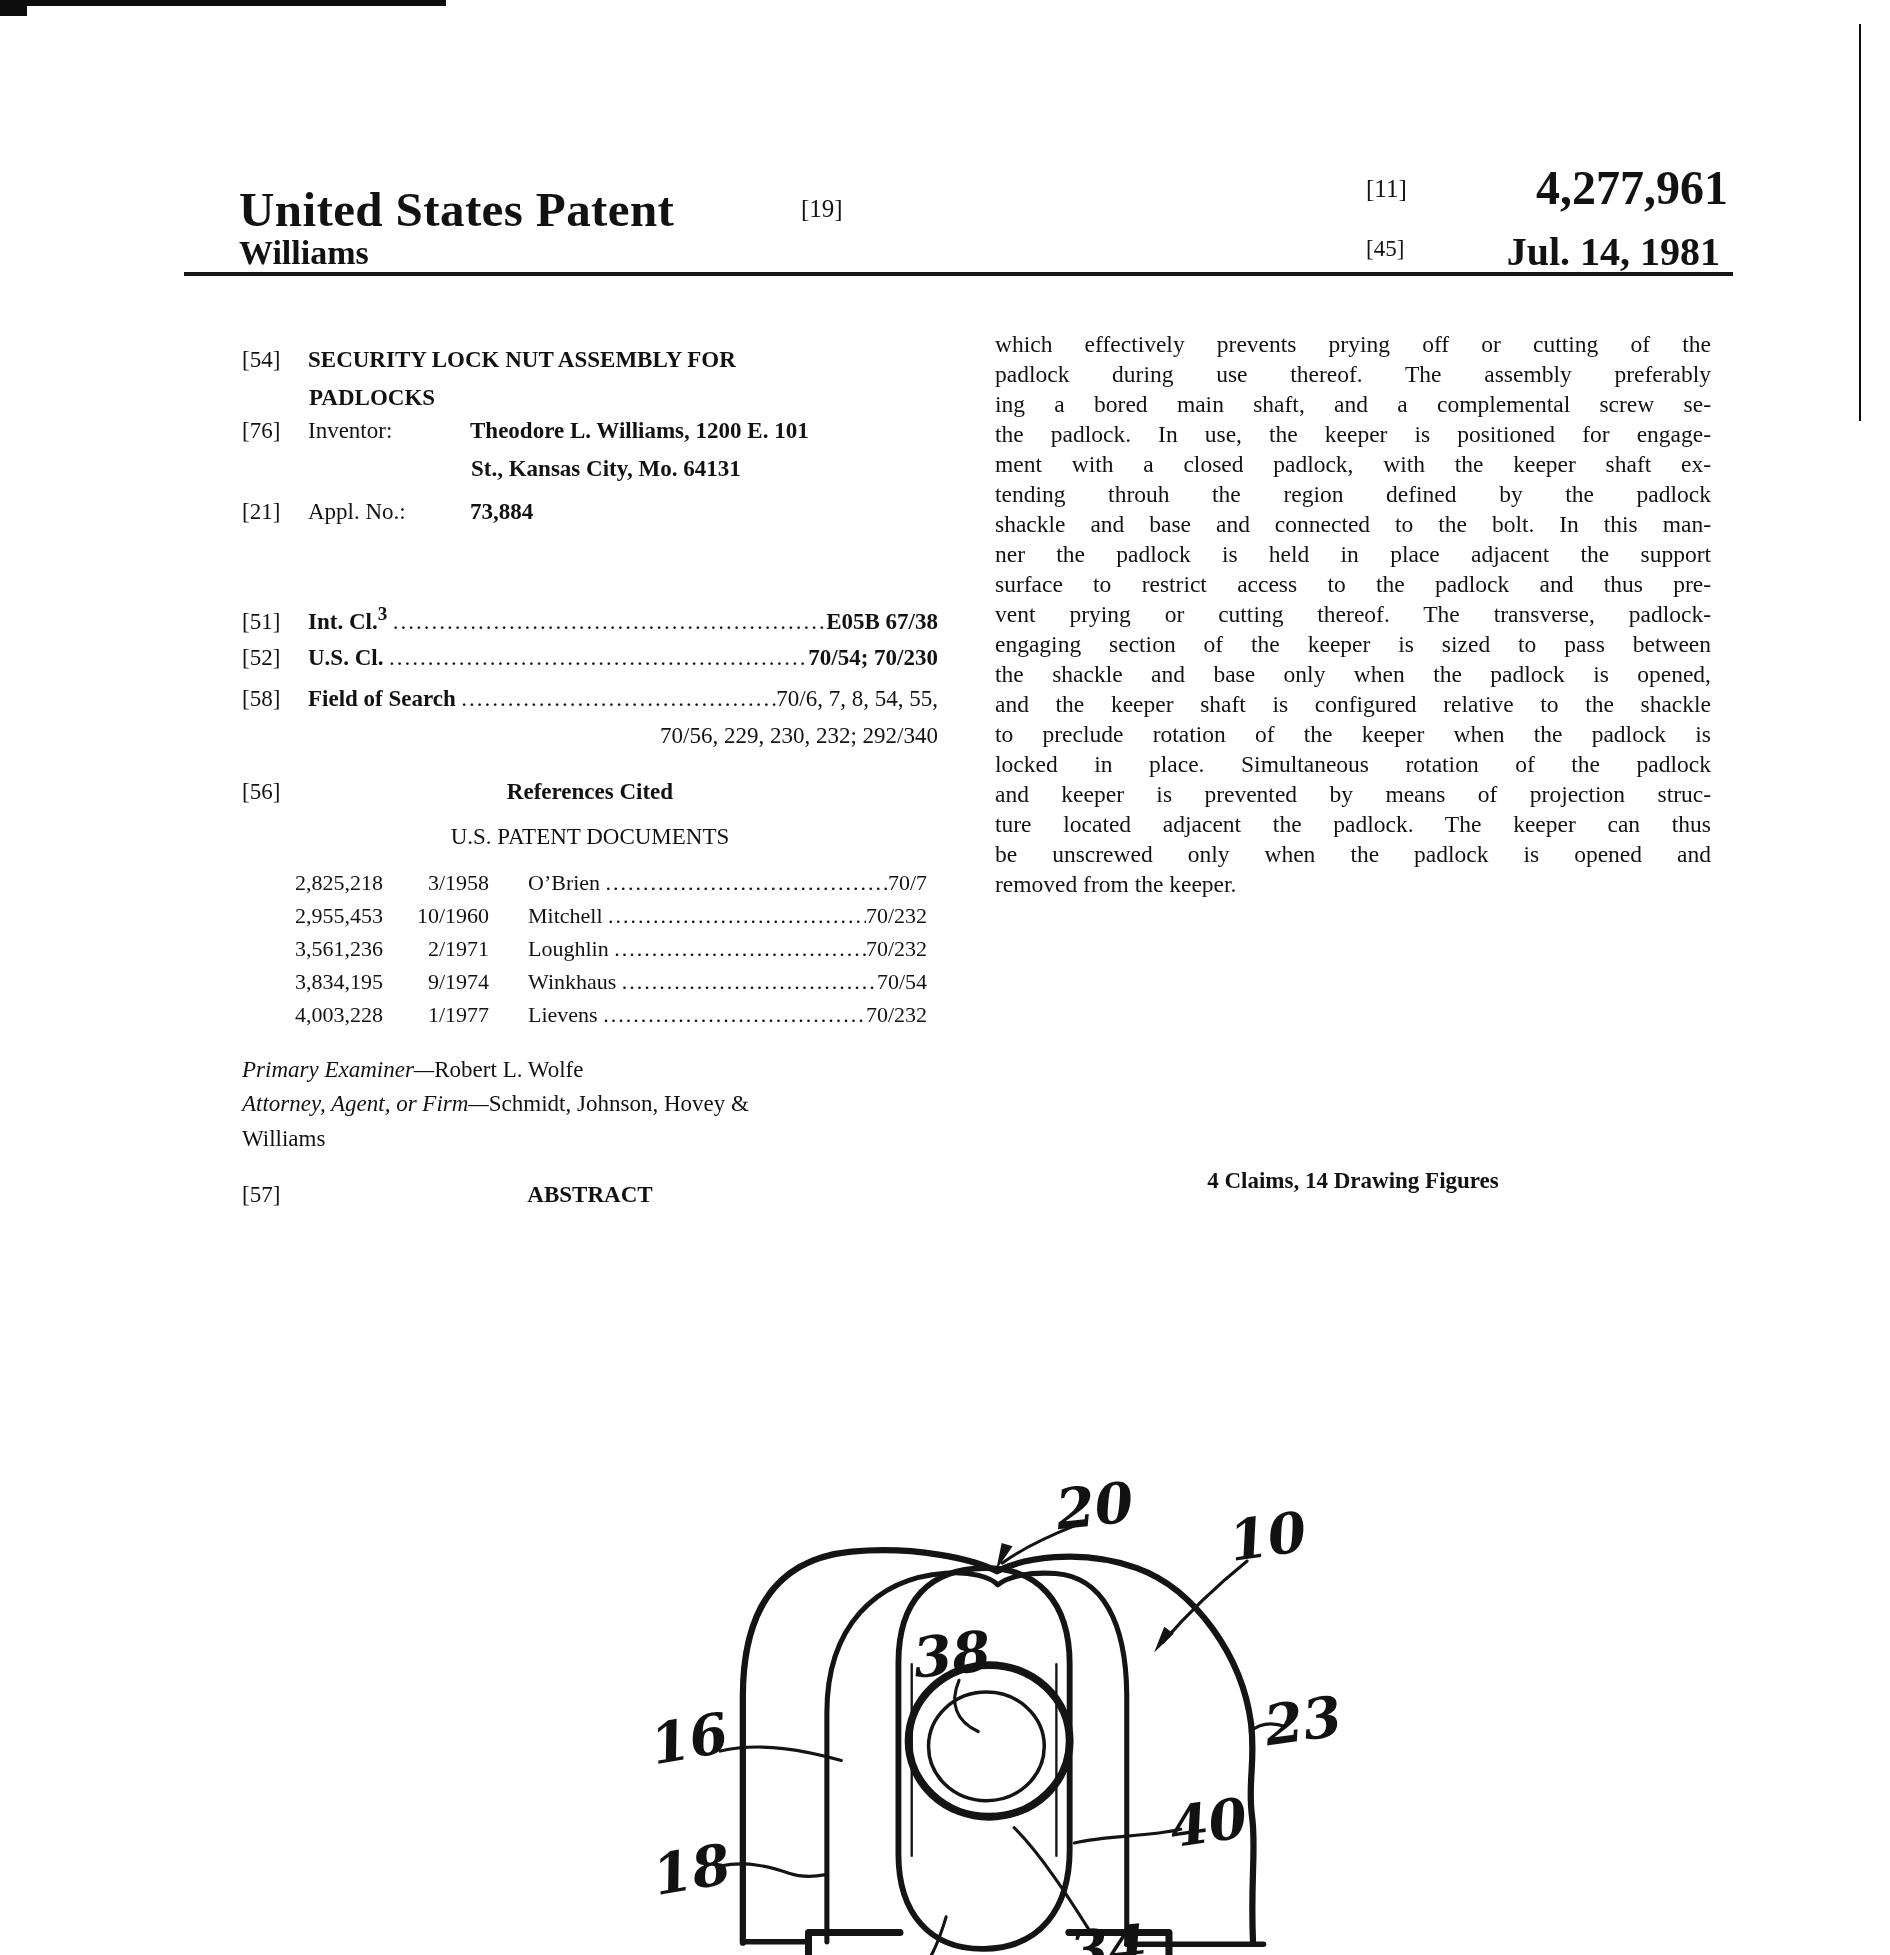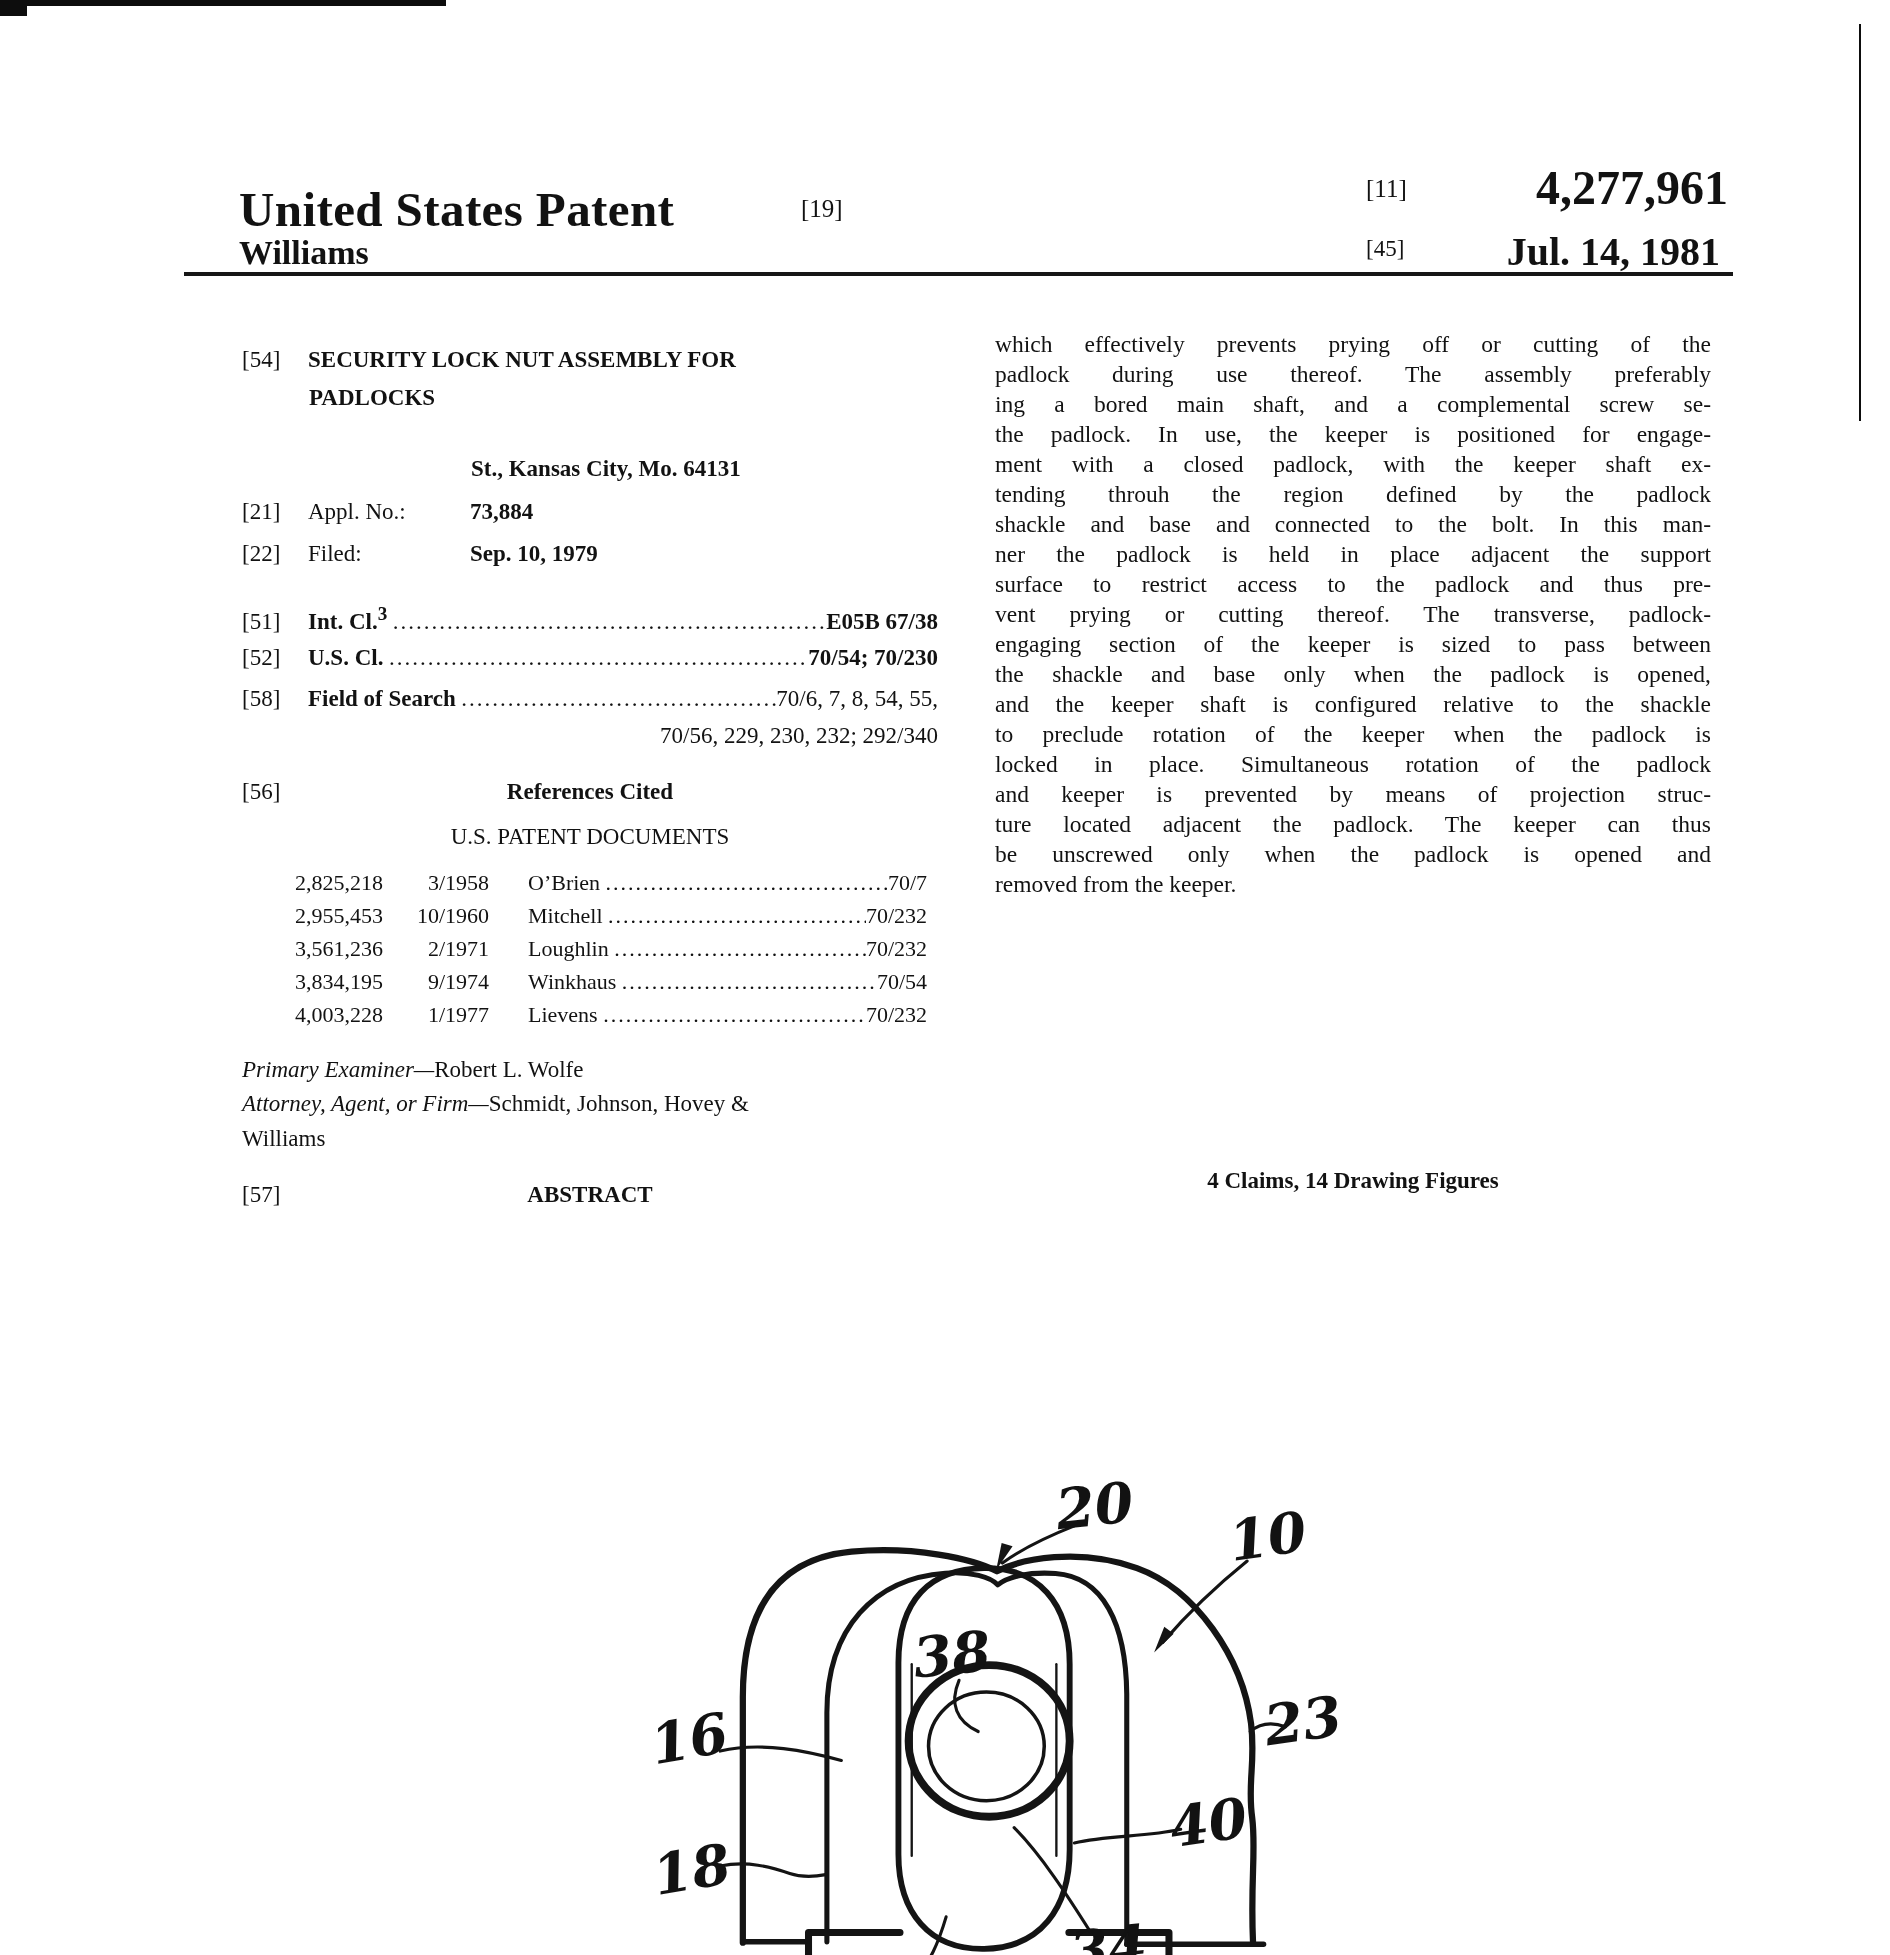--- a/index.html
+++ b/index.html
@@ -66,37 +66,37 @@
   <div class="abs hdr-rule"></div>
 
   <div class="abs lc" style="top:347px;">
     <div class="frow">
       <span class="bracket">[54]</span>
       <span class="flabel b">SECURITY LOCK NUT ASSEMBLY FOR</span>
     </div>
   </div>
   <div class="abs b" style="left:309px;top:385px;font-size:23px;">PADLOCKS</div>
 
+  <div class="abs lc" style="top:418px;">
+    <div class="frow">
+      <span class="bracket">[76]</span>
+      <span class="flabel" style="flex:0 0 162px;">Inventor:</span>
+      <span class="fval b">Theodore L. Williams, 1200 E. 101</span>
+    </div>
+  </div>
   <div class="abs b" style="left:471px;top:456px;font-size:23px;">St., Kansas City, Mo. 64131</div>
 
   <div class="abs lc" style="top:499px;">
     <div class="frow">
       <span class="bracket">[21]</span>
       <span class="flabel" style="flex:0 0 162px;">Appl. No.:</span>
       <span class="fval b">73,884</span>
     </div>
   </div>
 
-  <div class="abs lc" style="top:541px;">
-    <div class="frow">
-      <span class="bracket">[22]</span>
-      <span class="flabel" style="flex:0 0 162px;">Filed:</span>
-      <span class="fval b">Sep. 10, 1979</span>
-    </div>
-  </div>
 
   <div class="abs lc" style="top:603px;">
     <div class="frow">
       <span class="bracket">[51]</span>
       <span class="flabel b"><span>Int. Cl.</span><sup>3</sup></span>
       <span class="dots">..............................................................</span>
       <span class="fval b">E05B 67/38</span>
     </div>
   </div>
 

